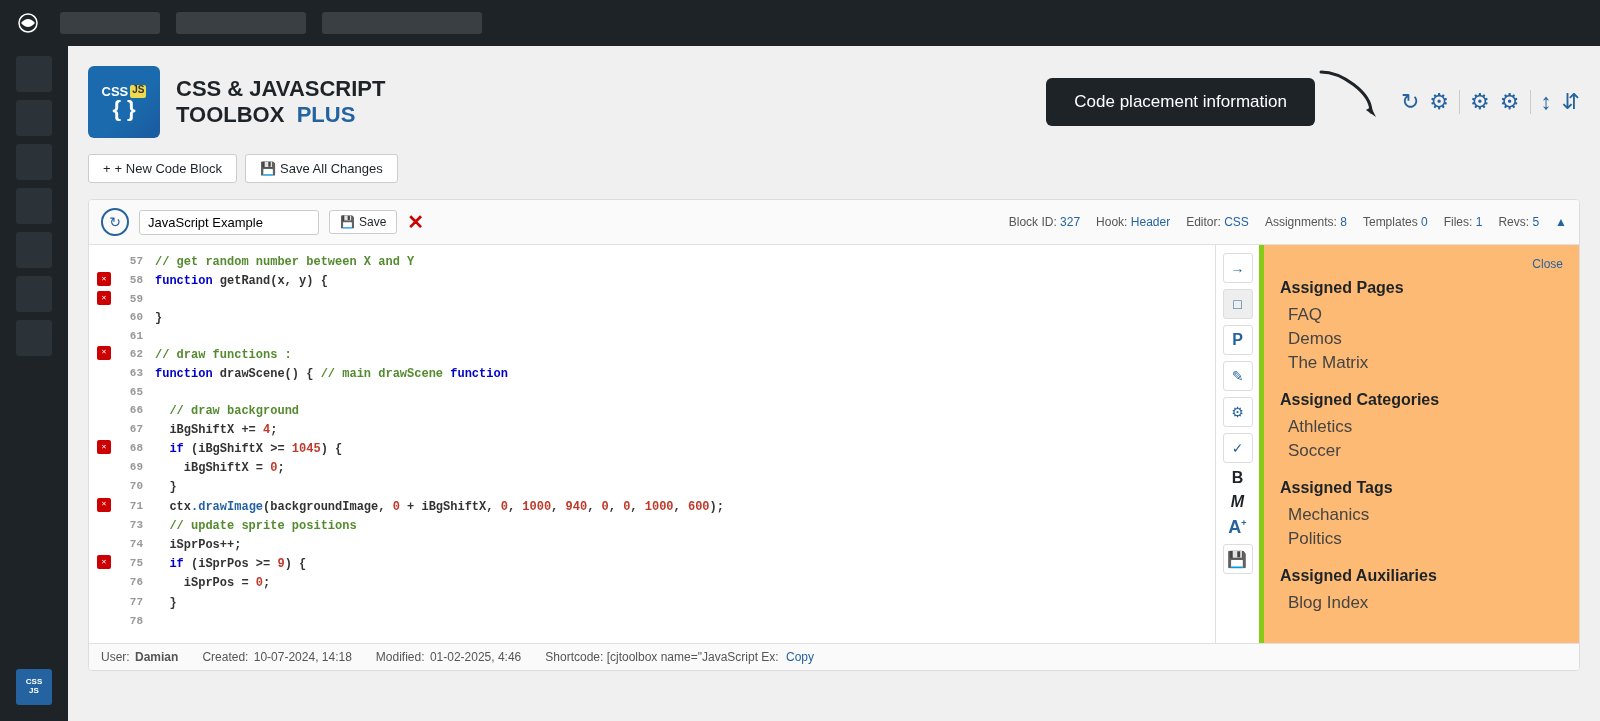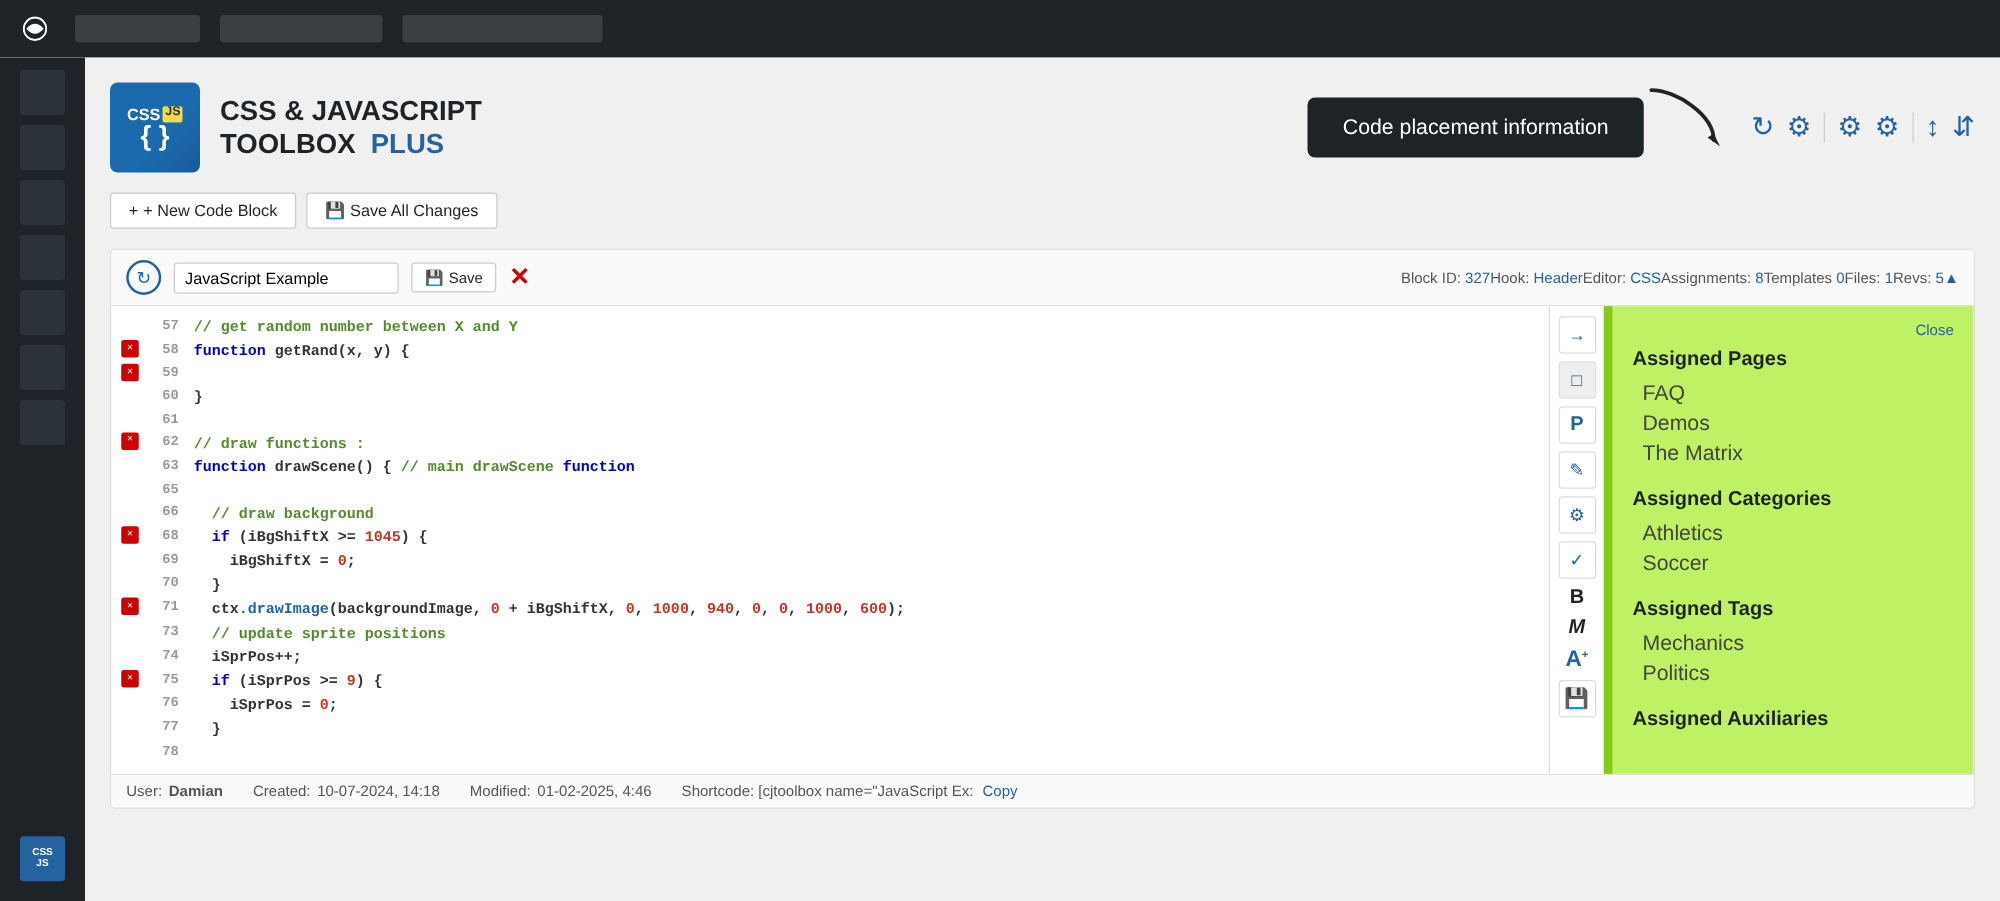--- a/index.html
+++ b/index.html
@@ -161,20 +161,21 @@
       color: #cc0000;
       font-size: 20px;
       cursor: pointer;
       font-weight: bold;
       line-height: 1;
     }
     .block-meta {
       margin-left: auto;
       display: flex;
       align-items: center;
+      gap: 16px;
       font-size: 12px;
       color: #555;
     }
     .block-meta a { color: #2563a0; text-decoration: none; }
     .block-meta .meta-item { white-space: nowrap; }
     #code-editor {
       flex: 1;
       padding: 8px 0;
       font-family: 'Courier New', monospace;
       font-size: 12px;
@@ -235,23 +236,23 @@
       color: #2563a0;
       background: white;
     }
     .side-tool-letter {
       font-size: 16px; font-weight: bold; color: #1d2327;
       cursor: pointer;
     }
 
     
     #assignments-panel {
-      width: 296px;
-      border-left: 7px solid #84cc16;
-      background: #bef264;
+      width: 320px;
+      border-left: 5px solid #84cc16;
+      background: #fdba74;
       padding: 12px 16px;
       font-size: 13px;
       overflow-y: auto;
     }
     .panel-close {
       display: flex; justify-content: flex-end; margin-bottom: 8px;
     }
     .panel-close a {
       color: #2563a0; text-decoration: none; font-size: 12px; cursor: pointer;
     }
@@ -478,20 +479,25 @@
                 <span style="width: 18px; display: inline-block; flex-shrink: 0;"></span>
                 <span class="line-num">65</span>
                 <span class="line-content"></span>
               </div>
               <div class="code-line">
                 <span style="width: 18px; display: inline-block; flex-shrink: 0;"></span>
                 <span class="line-num">66</span>
                 <span class="line-content">  <span class="comment">// draw background</span></span>
               </div>
               <div class="code-line">
+                <span style="width: 18px; display: inline-block; flex-shrink: 0;"></span>
+                <span class="line-num">67</span>
+                <span class="line-content">  iBgShiftX += <span class="num">4</span>;</span>
+              </div>
+              <div class="code-line">
                 <span class="line-icon">✕</span>
                 <span class="line-num">68</span>
                 <span class="line-content">  <span class="kw">if</span> (iBgShiftX &gt;= <span class="num">1045</span>) {</span>
               </div>
               <div class="code-line">
                 <span style="width: 18px; display: inline-block; flex-shrink: 0;"></span>
                 <span class="line-num">69</span>
                 <span class="line-content">    iBgShiftX = <span class="num">0</span>;</span>
               </div>
               <div class="code-line">
@@ -566,20 +572,21 @@
                 <div class="assign-item">Athletics</div>
                 <div class="assign-item">Soccer</div>
               </div>
               <div class="assign-section">
                 <h4>Assigned Tags</h4>
                 <div class="assign-item">Mechanics</div>
                 <div class="assign-item">Politics</div>
               </div>
               <div class="assign-section">
                 <h4>Assigned Auxiliaries</h4>
+                <div class="assign-item">Blog Index</div>
               </div>
             </div>
         </div>
 
       </div>
 
       <div id="block-bottom-bar">
         <span>
           <span>User:</span>
           <strong style="margin-left:2px;">Damian</strong>

